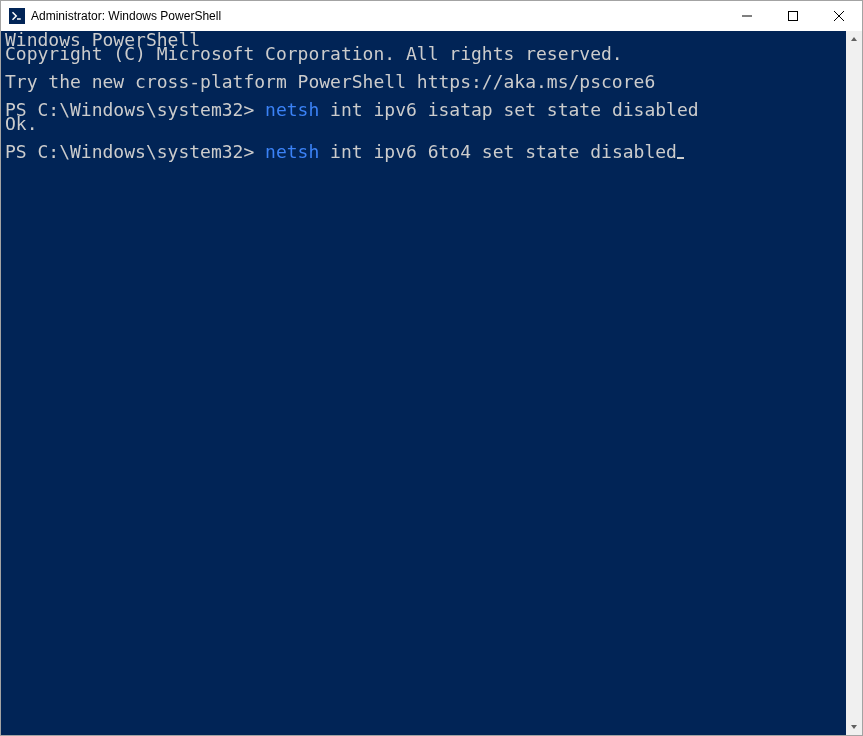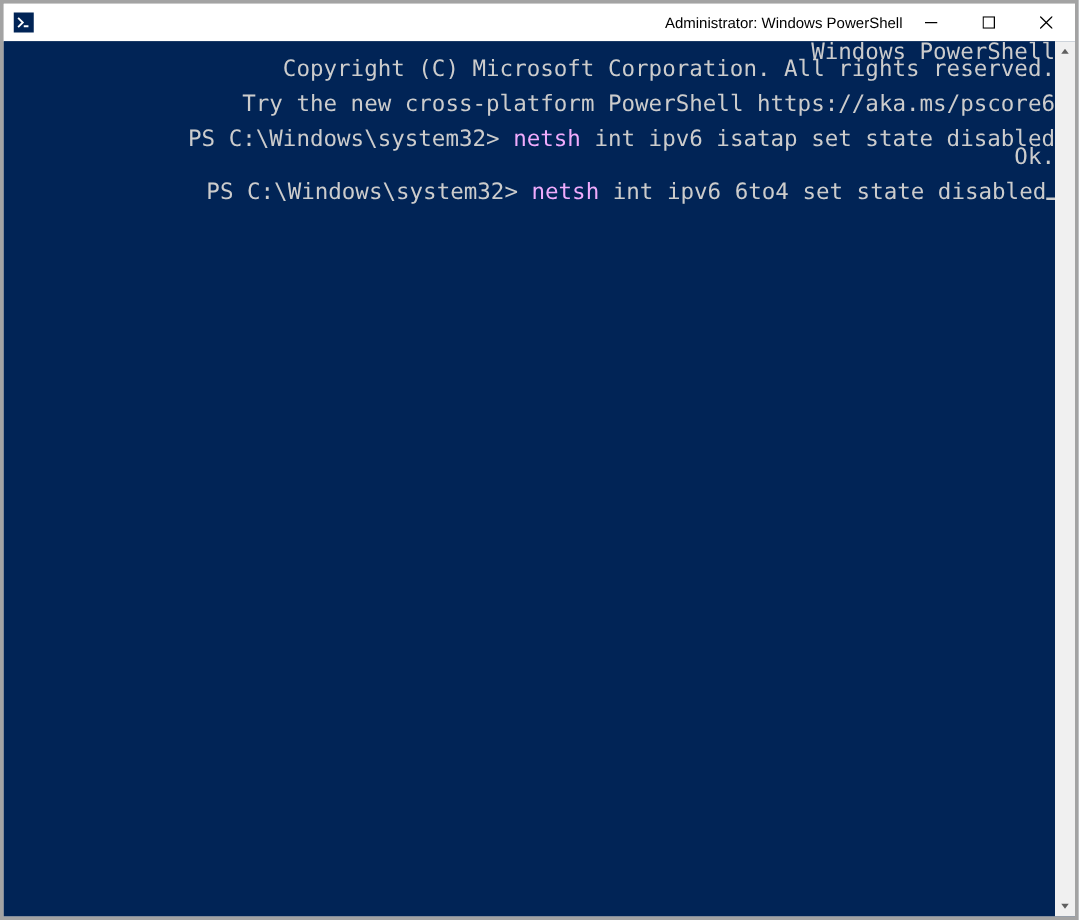--- a/index.html
+++ b/index.html
@@ -10,25 +10,24 @@
     body {
       font-family: "Segoe UI", Tahoma, sans-serif;
       background: #fff;
       width: 863px;
       height: 736px;
       overflow: hidden;
     }
     .window {
       width: 863px;
       height: 736px;
-      border: 3px solid #a3a3a3;
+      border: 1px solid #a3a3a3;
       display: flex;
       flex-direction: column;
       background: #fff;
-      text-align: right;
     }
     .titlebar {
       height: 30px;
       background: #fff;
       display: flex;
       align-items: center;
       padding-left: 8px;
       flex-shrink: 0;
     }
     .titlebar-icon {
@@ -95,21 +94,21 @@
       height: 16px;
       background: #f0f0f0;
       display: flex;
       align-items: center;
       justify-content: center;
       position: absolute;
     }
     .scrollbar-arrow.up { top: 0; }
     .scrollbar-arrow.down { bottom: 0; }
     .scrollbar-arrow svg { width: 8px; height: 8px; }
-    .cmd-yellow { color: #f0abfc; margin-top: 48px; }
+    .cmd-yellow { color: #3b82f6; margin-top: 48px; }
     .cursor {
       display: inline-block;
       width: 7px;
       height: 2px;
       background: #cccccc;
       vertical-align: -1px;
     }
     .line { display: block; }
   </style>
 </head>

